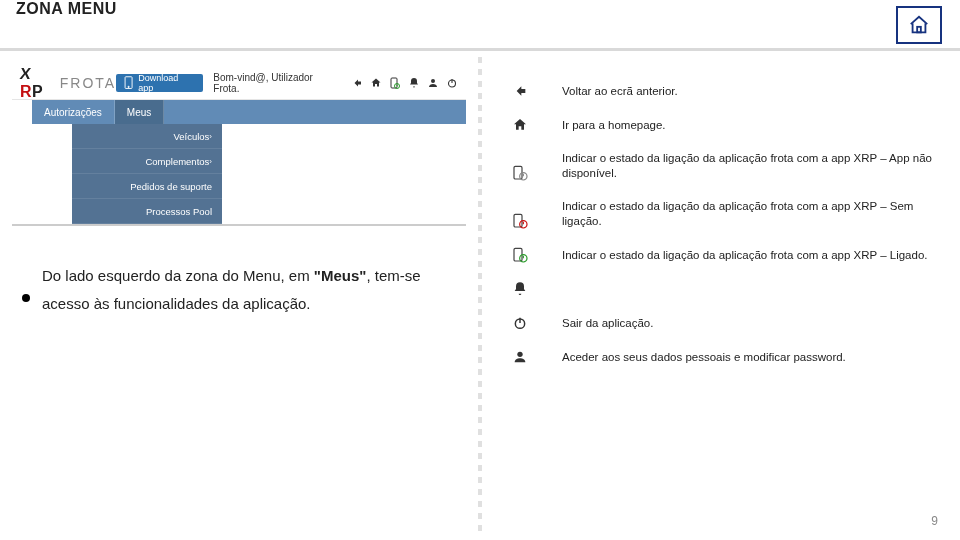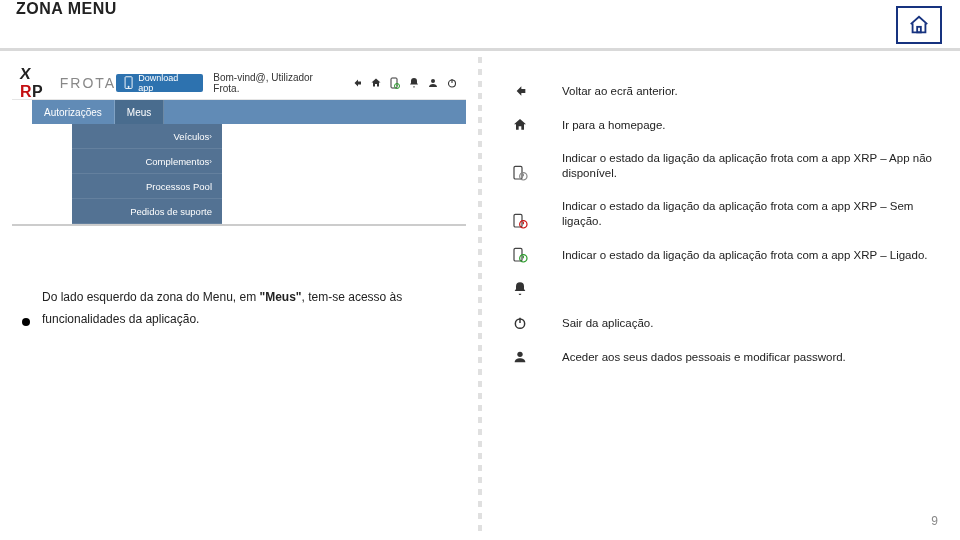--- a/index.html
+++ b/index.html
@@ -28,21 +28,21 @@
   .iconrow svg{width:12px;height:12px;}
   
   .nav{height:24px;background:#618bb6;display:flex;align-items:center;color:#fff;font-size:10px;margin-left:20px;}
   .nav .item{padding:0 12px;height:100%;display:flex;align-items:center;border-right:1px solid rgba(255,255,255,.2);}
   .nav .item.active{background:#496c8e;}
   
   .dd{margin-left:60px;width:150px;background:#537293;color:#fff;font-size:9.5px;}
   .dd .row{height:24px;display:flex;align-items:center;justify-content:flex-end;padding:0 10px;border-bottom:1px solid rgba(255,255,255,.1);}
   .dd .row .ch{font-size:8px;color:#fff;opacity:.9;}
   
-  .body{margin:60px 28px 0 42px;font-size:12px;line-height:1.85;position:relative;}
+  .body{margin:36px 28px 0 42px;font-size:15px;line-height:1.85;position:relative;}
   .body .dot{position:absolute;left:-20px;top:32px;width:8px;height:8px;background:#000;border-radius:50%;}
   .meus{font-weight:700;}
   
   .legend{margin-top:32px;padding-left:24px;}
   .lrow{display:flex;align-items:flex-end;margin-bottom:18px;}
   .lrow .licon{width:28px;display:flex;align-items:center;justify-content:center;}
   .lrow .licon svg{width:16px;height:16px;}
   .lrow .ltext{flex:1;font-size:11.5px;line-height:1.3;margin-left:28px;}
   .pagenum{position:absolute;right:22px;bottom:12px;font-size:12px;color:#888;}
 </style>
@@ -121,24 +121,24 @@
         <div class="dd">
           <div class="row">
               <span>Veículos</span>
               <span class="ch">›</span>
             </div>
           <div class="row">
               <span>Complementos</span>
               <span class="ch">›</span>
             </div>
           <div class="row">
+              <span>Pedidos de suporte</span>
+            </div>
+          <div class="row">
               <span>Processos Pool</span>
-            </div>
-          <div class="row">
-              <span>Pedidos de suporte</span>
             </div>
         </div>
       </div>
 
       <div class="body">
         <div class="dot"></div>
         <span>Do lado esquerdo da zona do Menu, em </span><span class="meus">"Meus"</span><span>, tem-se acesso às funcionalidades da aplicação.</span>
       </div>
     </div>
 

